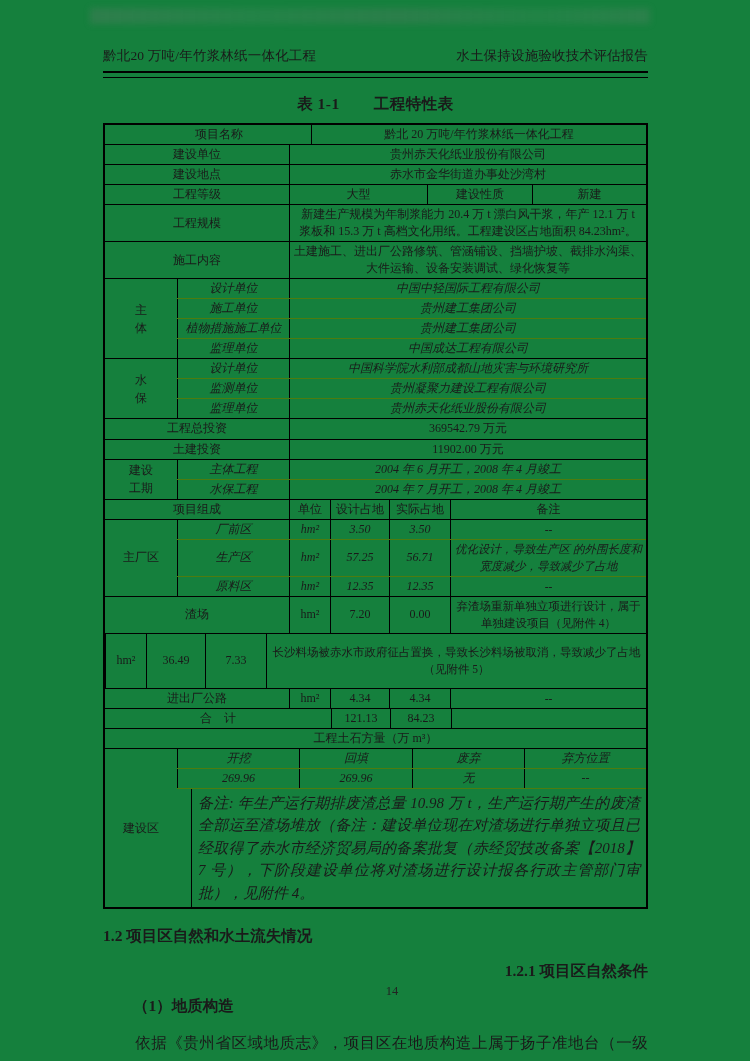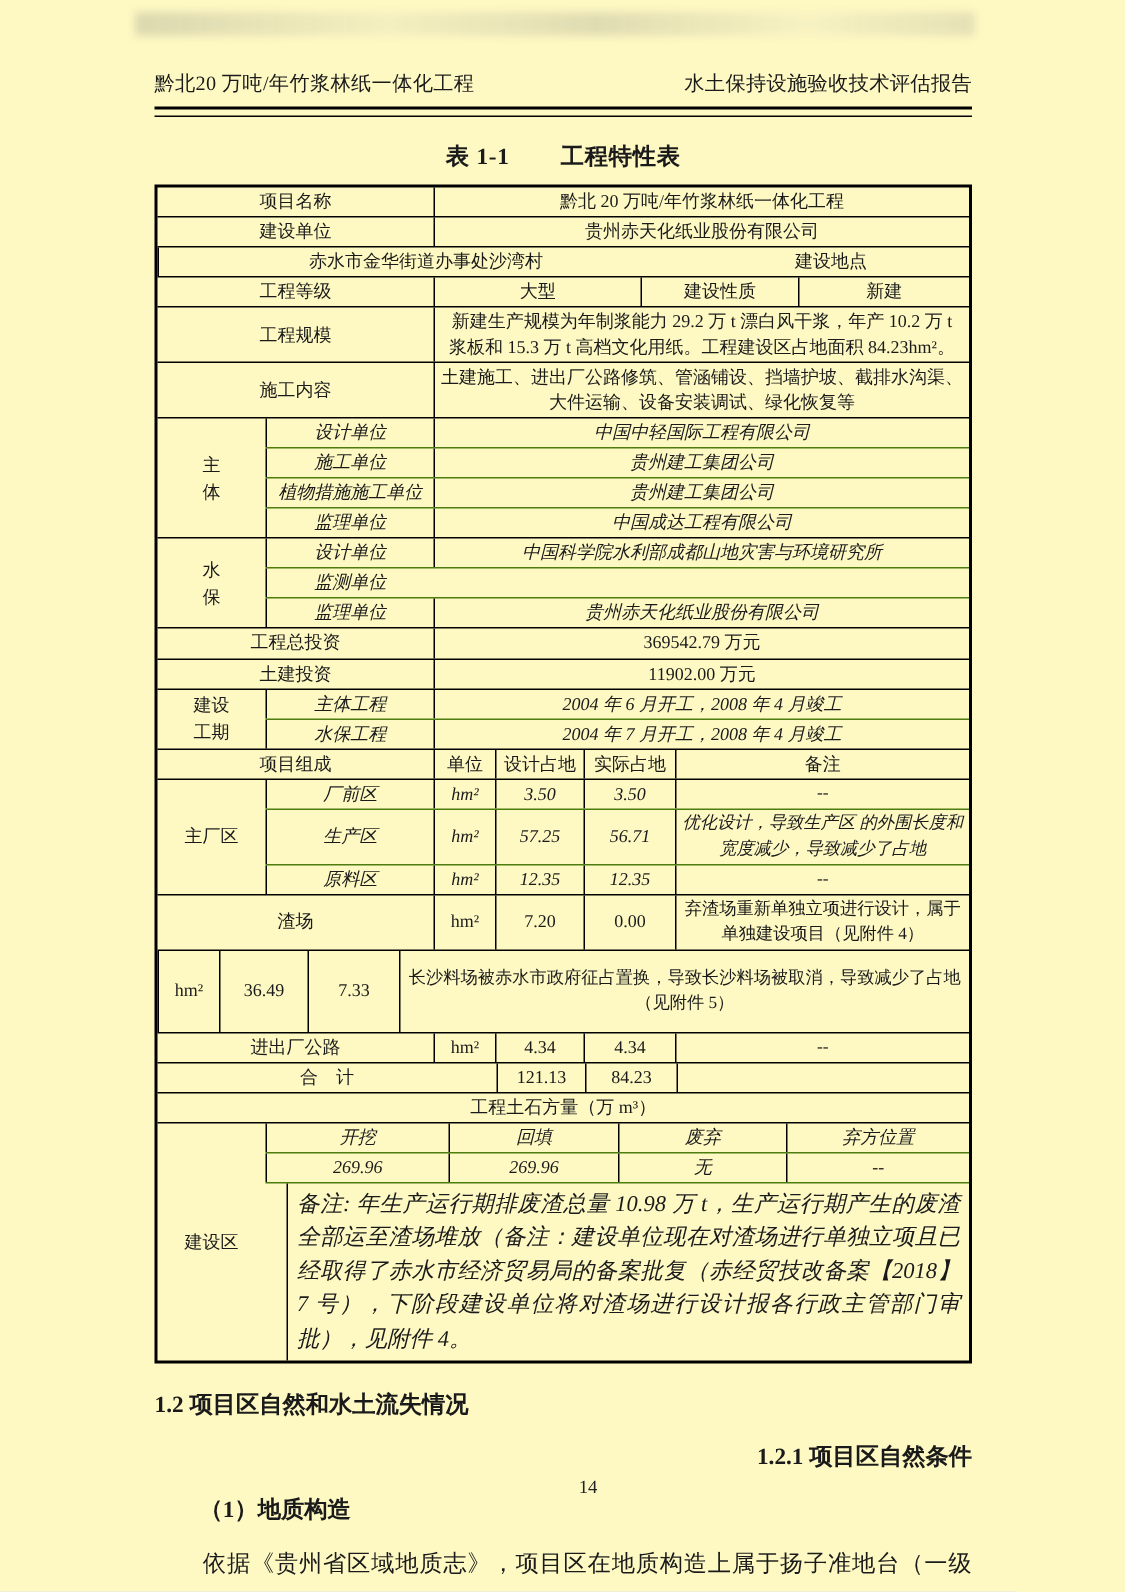--- a/index.html
+++ b/index.html
@@ -1,19 +1,19 @@
 <!DOCTYPE html>
 <html><head>
 <meta charset="utf-8">
 <style>
   html,body{margin:0;padding:0;background:#e8e8e8;}
   .page{
     position:relative;
     width:750px;height:1061px;
-    background:#fef9c3;
+    background:#15803d;
     font-family:"Liberation Serif","DejaVu Serif",serif;
     color:#1a1a1a;
     overflow:hidden;
     box-sizing:border-box;
   }
   .scan-artifact{
     position:absolute;top:8px;left:90px;width:560px;height:16px;
     background:linear-gradient(90deg,rgba(120,120,120,.25),rgba(160,160,160,.10) 30%,rgba(120,120,120,.22) 55%,rgba(170,170,170,.08) 80%,rgba(130,130,130,.2));
     filter:blur(3px);
   }
@@ -25,21 +25,21 @@
   .double-rule{margin-top:6px;height:4px;border-top:2.5px solid #000;border-bottom:1.5px solid #000;}
   .table-title{
     text-align:center;font-weight:bold;font-size:15.5px;
     margin:16px 0 8px 0;letter-spacing:.5px;
   }
   .table-title .tgap{margin-left:34px;}
 
   
   .tbl{width:545px;border:2px solid #000;box-sizing:border-box;font-size:12px;line-height:1.42;}
   .tr{display:flex;border-top:1px solid #000;align-items:stretch;}
-  .tr.first{border-top:none;}
+  .tr.first{border-top:none;padding-left:22px;}
   .td{
     border-left:1px solid #000;display:flex;align-items:center;justify-content:center;
     text-align:center;padding:1px 4px;box-sizing:border-box;min-height:18px;
   }
   .td.nl{border-left:none;}
   .lab{width:184px;flex:0 0 auto;}
   .fill{flex:1 1 auto;}
   .gcol{width:72px;flex:0 0 auto;}
   .stack2{width:1.2em;word-break:break-all;line-height:1.5;}
   .stack4{width:2.5em;word-break:break-all;line-height:1.5;}
@@ -100,32 +100,32 @@
 
       <div class="tr first">
         <div class="td nl lab">项目名称</div>
         <div class="td fill">黔北 20 万吨/年竹浆林纸一体化工程</div>
       </div>
       <div class="tr">
         <div class="td nl lab">建设单位</div>
         <div class="td fill">贵州赤天化纸业股份有限公司</div>
       </div>
       <div class="tr">
+        <div class="td nl lab">建设地点</div>
         <div class="td fill">赤水市金华街道办事处沙湾村</div>
-        <div class="td nl lab">建设地点</div>
       </div>
       <div class="tr">
         <div class="td nl lab">工程等级</div>
         <div class="td cbig">大型</div>
         <div class="td cmid">建设性质</div>
         <div class="td fill">新建</div>
       </div>
       <div class="tr">
         <div class="td nl lab h2r">工程规模</div>
-        <div class="td fill h2r">新建生产规模为年制浆能力 29.2 万 t 漂白风干浆，年产 10.2 万 t 浆板和 15.3 万 t 高档文化用纸。工程建设区占地面积 84.23hm²。</div>
+        <div class="td fill h2r">新建生产规模为年制浆能力 20.4 万 t 漂白风干浆，年产 12.1 万 t 浆板和 15.3 万 t 高档文化用纸。工程建设区占地面积 84.23hm²。</div>
       </div>
       <div class="tr">
         <div class="td nl lab h2r">施工内容</div>
         <div class="td fill h2r">土建施工、进出厂公路修筑、管涵铺设、挡墙护坡、截排水沟渠、大件运输、设备安装调试、绿化恢复等</div>
       </div>
 
       <div class="tr">
         <div class="td nl gcol">
             <span class="stack2">主体</span>
           </div>
@@ -153,20 +153,21 @@
         <div class="td nl gcol">
             <span class="stack2">水保</span>
           </div>
         <div class="grows">
           <div class="sub first">
             <div class="td sublab">设计单位</div>
             <div class="td fill">中国科学院水利部成都山地灾害与环境研究所</div>
           </div>
           <div class="sub">
             <div class="td sublab">监测单位</div>
+            <div class="td fill">贵州凝聚力建设工程有限公司</div>
           </div>
           <div class="sub">
             <div class="td sublab">监理单位</div>
             <div class="td fill">贵州赤天化纸业股份有限公司</div>
           </div>
         </div>
       </div>
 
       <div class="tr">
         <div class="td nl lab">工程总投资</div>

